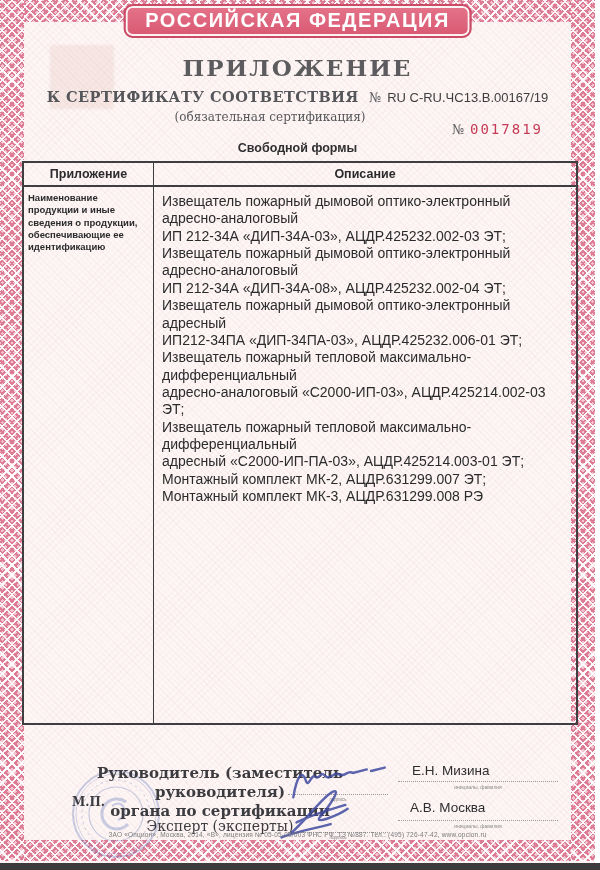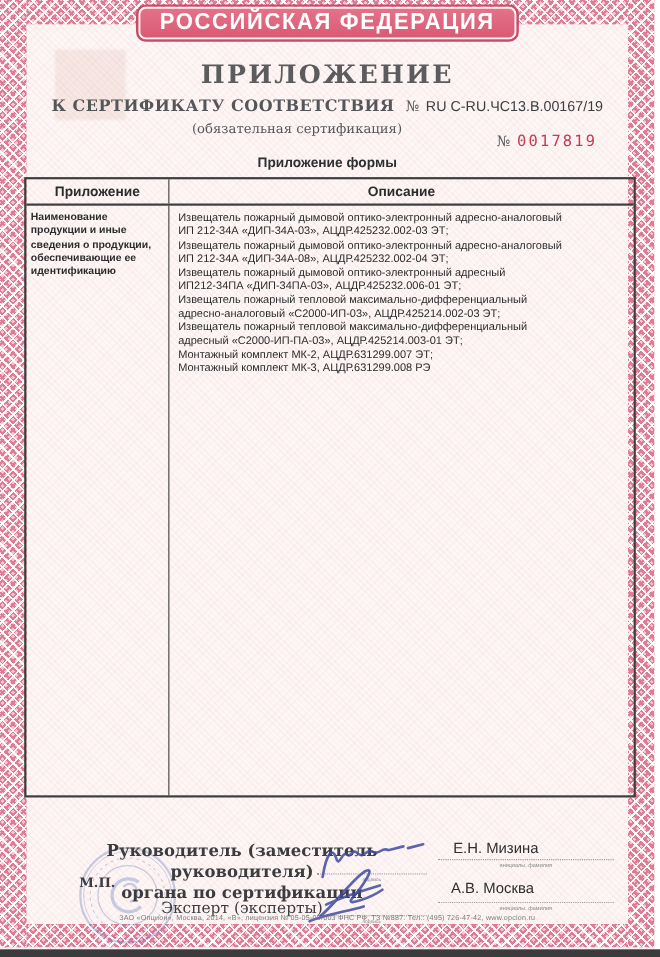--- a/index.html
+++ b/index.html
@@ -54,21 +54,21 @@
   
   #main-table{position:absolute;left:22px;top:161px;width:556px;height:564px;
        border:2px solid #3e3e40;display:flex;flex-direction:column;}
   #table-header{display:flex;border-bottom:2px solid #3e3e40;height:24px;}
   #table-body{display:flex;flex:1;}
   .col-appendix{width:130px;border-right:1px solid #3e3e40;}
   .col-description{flex:1;}
   .th{display:flex;align-items:center;justify-content:center;
        font-weight:bold;font-size:12.5px;color:#2b2b2d;}
   #appendix-cell{padding:5px 4px;font-weight:bold;font-size:9.5px;line-height:1.3;color:#2b2b2d;}
-  #description-cell{padding:6px 8px;font-size:10px;line-height:1.24;color:#2b2b2d;}
+  #description-cell{padding:6px 8px;font-size:14px;line-height:1.24;color:#2b2b2d;}
   
   #mp-label{position:absolute;left:36px;top:795px;font-family:"DejaVu Serif",serif;
        font-weight:bold;font-size:12px;color:#3c3c40;margin-left:36px;}
   #stamp{position:absolute;left:68px;top:768px;opacity:0.85;}
   #head-label{position:absolute;left:80px;top:764px;width:280px;text-align:center;
        font-family:"DejaVu Serif",serif;font-weight:bold;font-size:15px;color:#3c3c40;line-height:1.25;}
   #expert-label{position:absolute;left:110px;top:818px;width:220px;text-align:center;
        font-family:"DejaVu Serif",serif;font-size:14px;color:#3c3c40;}
   .sig-line{position:absolute;border-bottom:1px dotted #9a9a9a;height:1px;}
   #sig-line-1{left:288px;top:794px;width:100px;}
@@ -116,21 +116,21 @@
     <div id="subtitle-row">
       <span class="serif-bold">К СЕРТИФИКАТУ СООТВЕТСТВИЯ</span><span class="num-sign">№</span><span class="cert-no">RU C-RU.ЧС13.В.00167/19</span>
     </div>
 
     <div id="cert-type">(обязательная сертификация)</div>
 
     <div id="form-number">
       <span class="ns">№</span><span class="digits">0017819</span>
     </div>
 
-    <div id="form-type">Приложение формы</div>
+    <div id="form-type">Свободной формы</div>
 
     <div id="main-table">
       <div id="table-header">
         <div class="col-appendix th">Приложение</div>
         <div class="col-description th">Описание</div>
       </div>
       <div id="table-body">
         <div class="col-appendix">
           <div id="appendix-cell">Наименование продукции и иные сведения о продукции, обеспечивающие ее идентификацию</div>
         </div>

